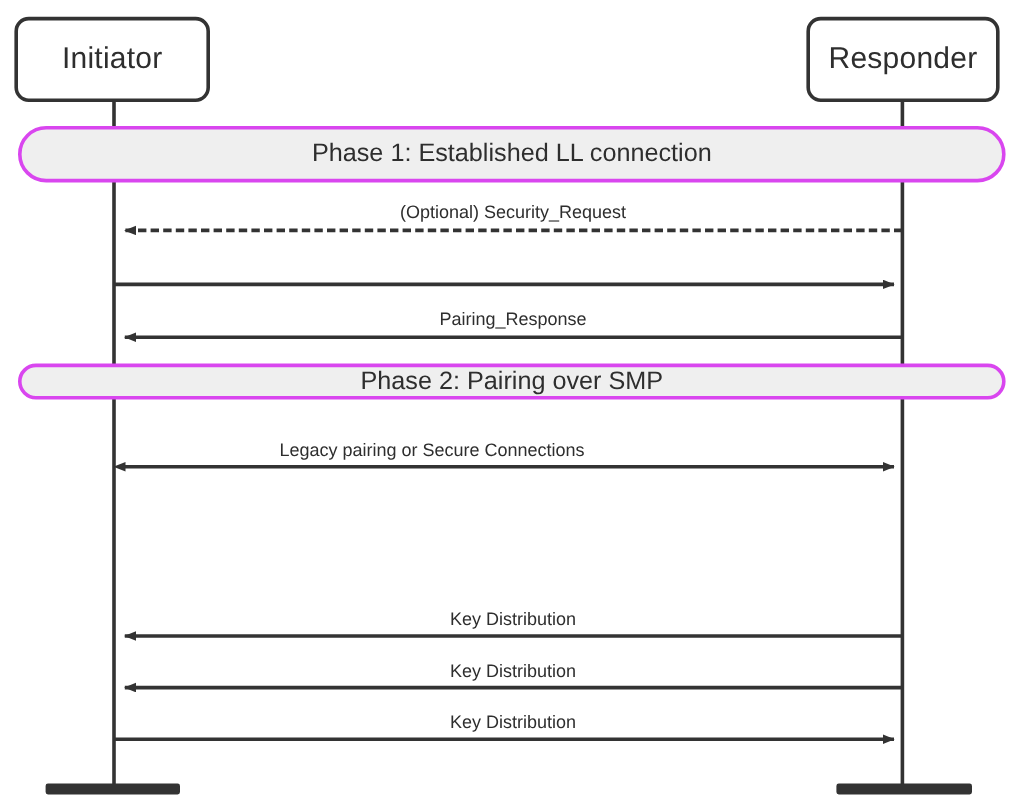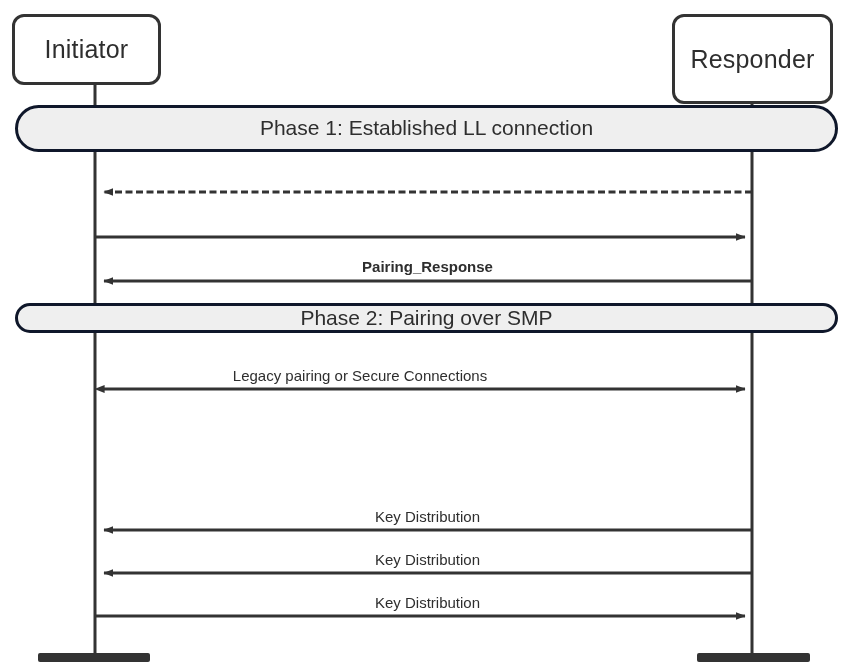--- a/index.html
+++ b/index.html
@@ -43,21 +43,21 @@
     line-height: 1;
     letter-spacing: 0.2px;
     white-space: nowrap;
   }
 
   
   .phase-bar {
     position: absolute;
     box-sizing: border-box;
     background: #efefef;
-    border: 3px solid #0f172a;
+    border: 3px solid #d946ef;
     display: flex;
     align-items: center;
     justify-content: center;
     text-align: center;
   }
   .phase-label {
     font-size: 21px;
     color: #2e2e2e;
     line-height: 1.18;
     padding: 0 34px;
@@ -102,40 +102,43 @@
     <line x1="752" y1="530" x2="104" y2="530" stroke="#333333" stroke-width="3" marker-end="url(#arrow-right)"></line>
 
     <line x1="752" y1="573" x2="104" y2="573" stroke="#333333" stroke-width="3" marker-end="url(#arrow-right)"></line>
 
     <line x1="95" y1="616" x2="745" y2="616" stroke="#333333" stroke-width="3" marker-end="url(#arrow-right)"></line>
 
     <rect x="38" y="653" width="112" height="9" rx="2" fill="#333333"></rect>
     <rect x="697" y="653" width="113" height="9" rx="2" fill="#333333"></rect>
   </svg>
 
-  <div class="actor-box" style="left:12px; top:14px; width:149px; height:71px;">
+  <div class="actor-box" style="left:12px; top:14px; width:163px; height:71px;">
     <span class="actor-label">Initiator</span>
   </div>
 
-  <div class="actor-box" style="left:672px; top:14px; width:161px; height:90px;">
+  <div class="actor-box" style="left:672px; top:14px; width:161px; height:71px;">
     <span class="actor-label">Responder</span>
   </div>
 
   <div class="phase-bar" style="left:15px; top:105px; width:823px; height:47px; border-radius:24px;">
     <span class="phase-label">Phase 1: Established LL connection</span>
   </div>
 
   <div class="phase-bar" style="left:15px; top:303px; width:823px; height:30px; border-radius:24px;">
     <span class="phase-label">Phase 2: Pairing over SMP</span>
   </div>
 
 
+  <div class="msg-label" style="left:0px; top:170px; width:855px;">
+    <span>(Optional) Security_Request</span>
+  </div>
 
 
-  <div class="msg-label" style="left:0px; top:259px; width:855px;font-weight:bold;">
+  <div class="msg-label" style="left:0px; top:259px; width:855px;">
     <span>Pairing_Response</span>
   </div>
 
   <div class="msg-label" style="left:0px; top:368px; width:720px;">
     <span>Legacy pairing or Secure Connections</span>
   </div>
 
   <div class="msg-label" style="left:0px; top:509px; width:855px;">
     <span>Key Distribution</span>
   </div>

